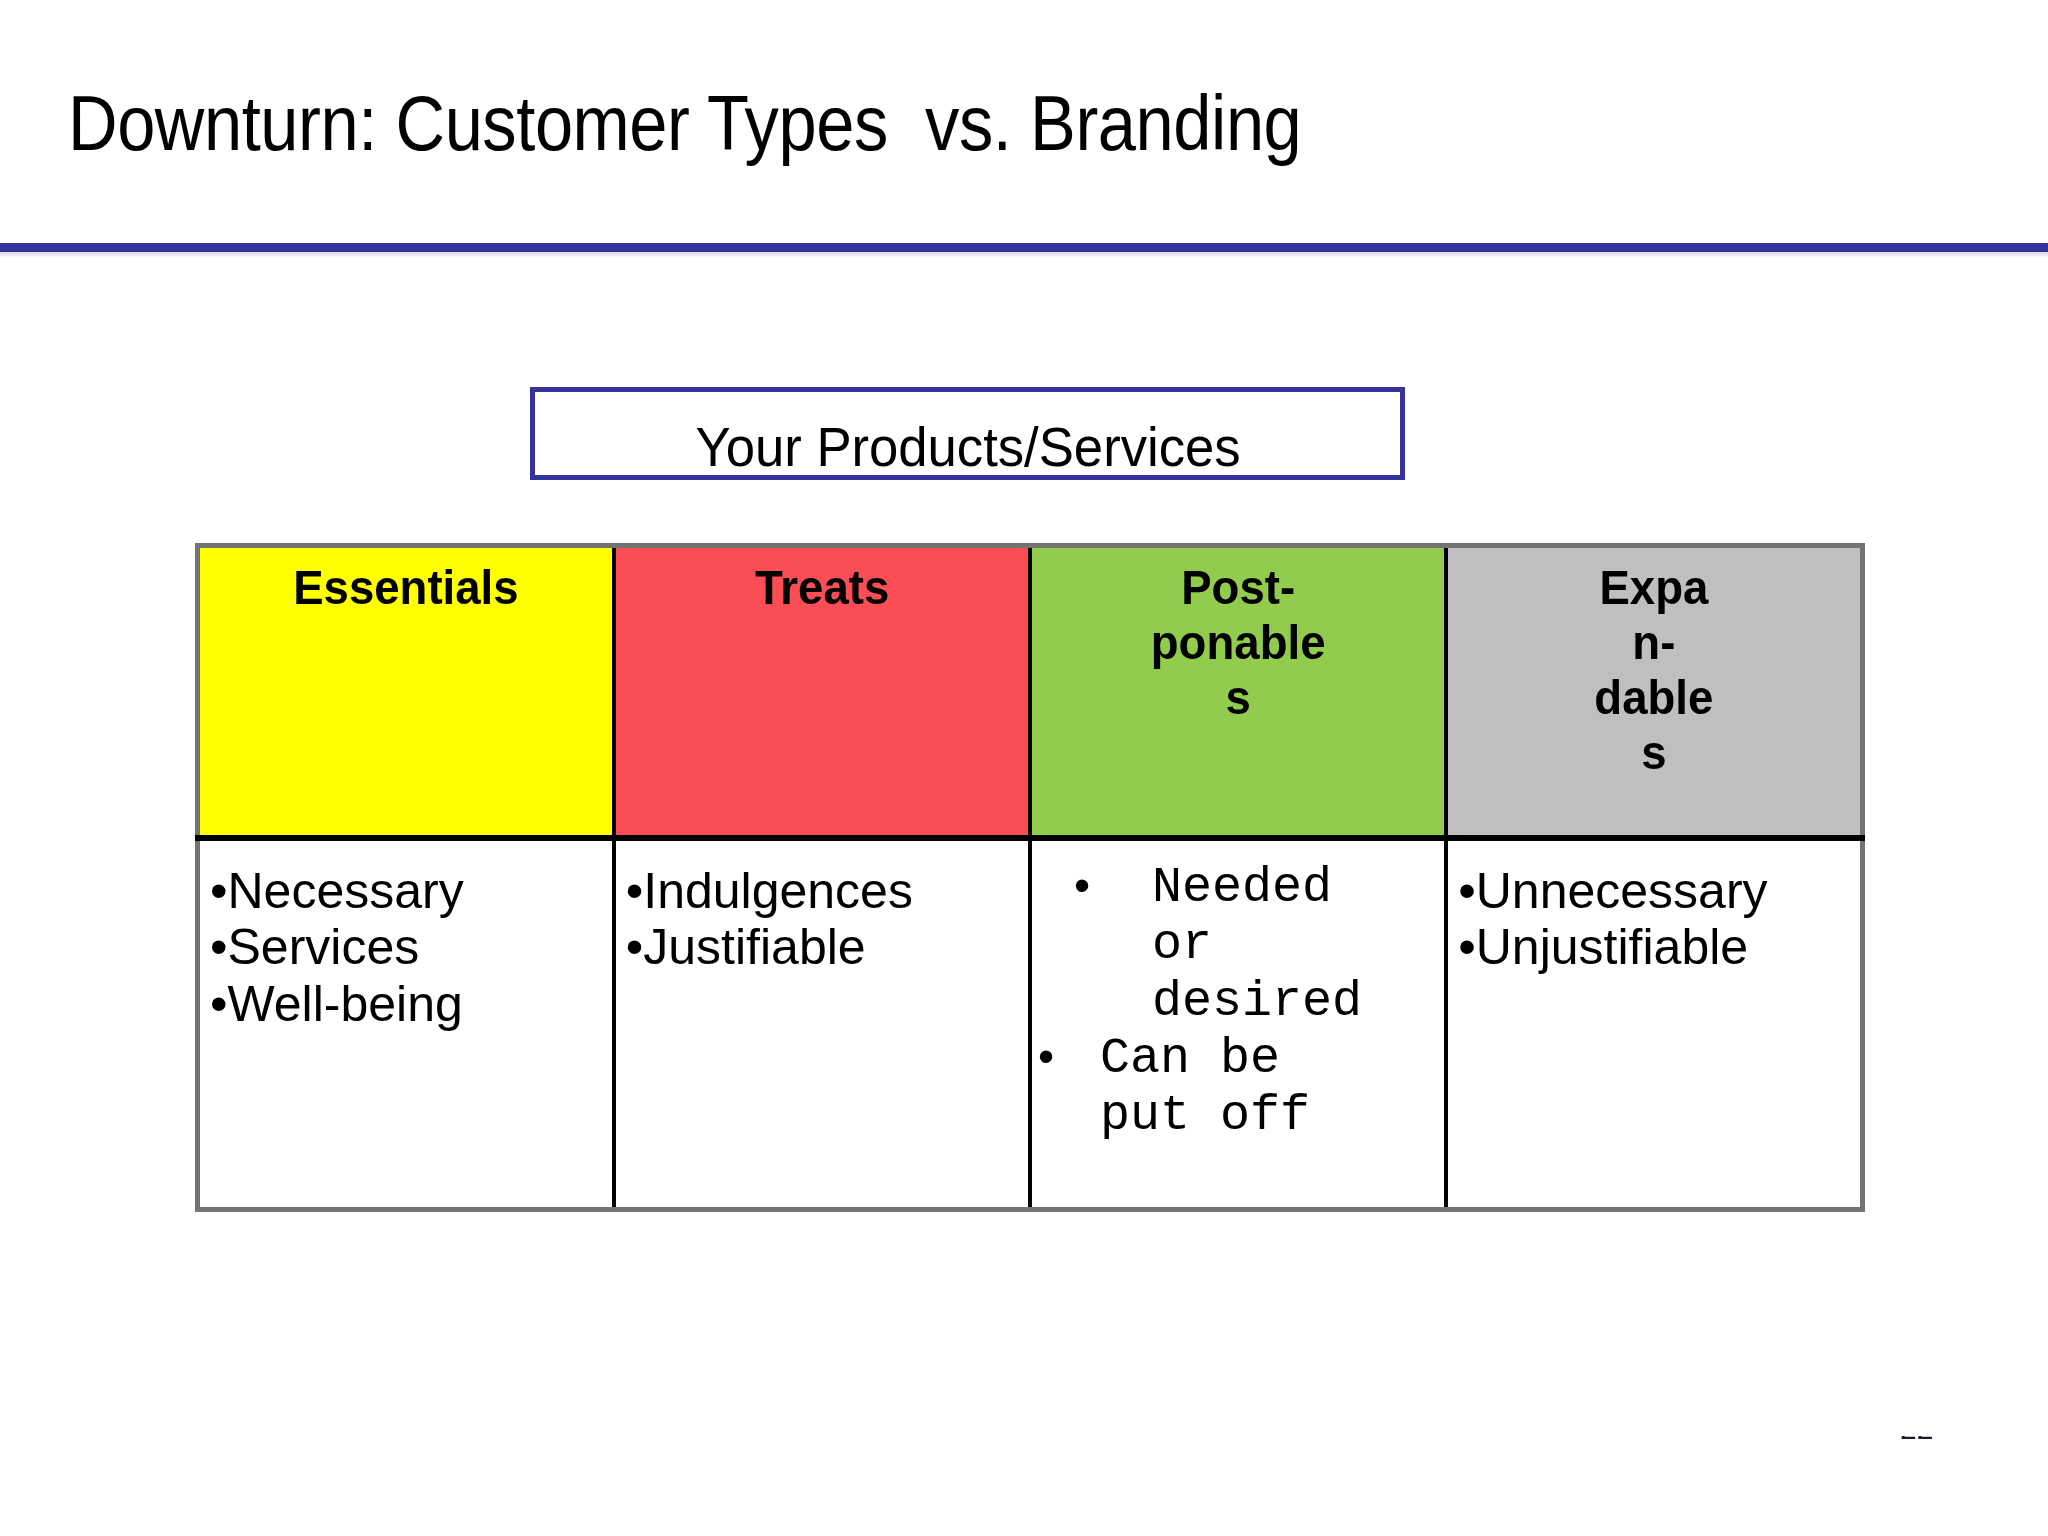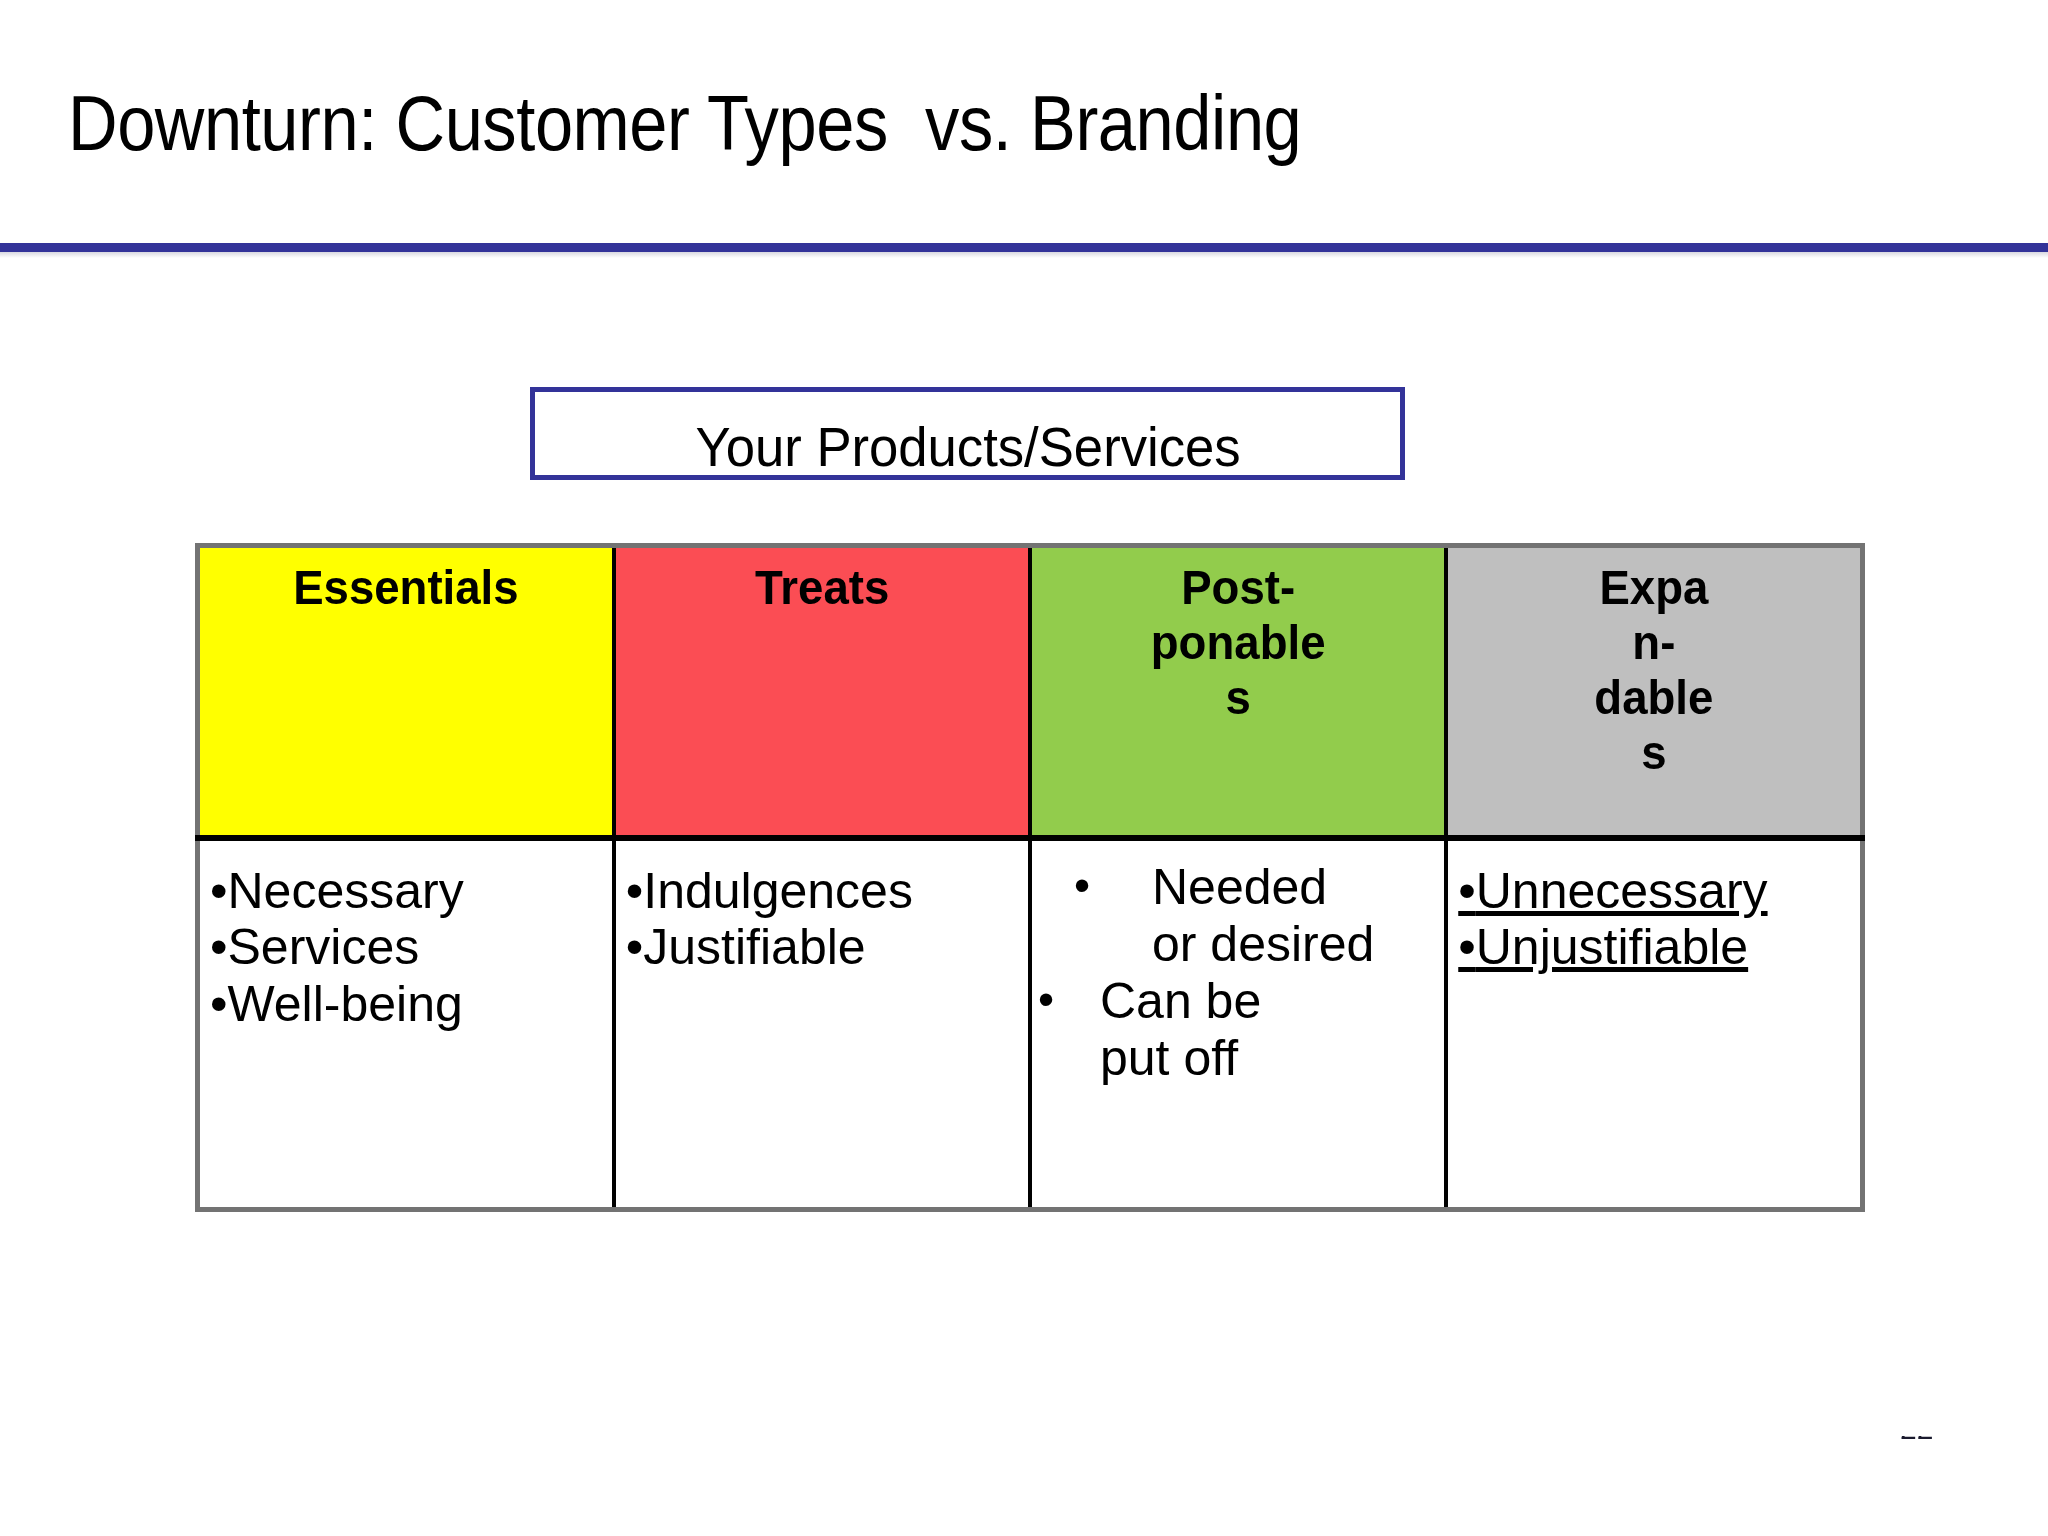--- a/index.html
+++ b/index.html
@@ -117,21 +117,21 @@
   .hdr-expandable  { background: #bfbfbf; }
 
   #matrix-table .body-cell {
     border-right: 4px solid #000000;
     vertical-align: top;
     background: #ffffff;
     padding: 18px 6px 0 6px;
     height: 372px;
     box-sizing: border-box;
   }
-  #matrix-table .body-cell:last-child { border-right: none; text-decoration: underline; }
+  #matrix-table .body-cell:last-child { border-right: none; }
 
   
   ul.centered-list {
     list-style: none;
     margin: 4px;
     padding: 0;
     text-align: left;
   }
   ul.centered-list li {
     font-size: 50px;
@@ -158,20 +158,21 @@
     flex: 0 0 auto;
     width: 62px;
     text-align: left;
     font-size: 46px;
     line-height: 1.14;
   }
   ul.hanging-list li.indent-1 .bullet-glyph { padding-left: 36px; width: 78px; }
   ul.hanging-list li .item-text {
     flex: 1 1 auto;
     max-width: 232px;
+    font-family: Liberation Mono, monospace;
   }
 
   
   #page-number {
     position: absolute;
     left: 1900px;
     top: 1436px;
     width: 90px;
     height: 22px;
     overflow: hidden;

